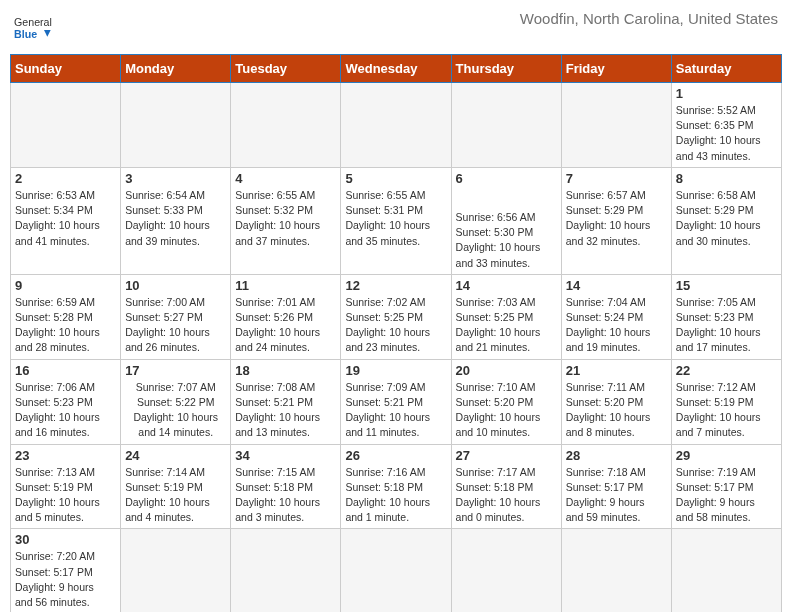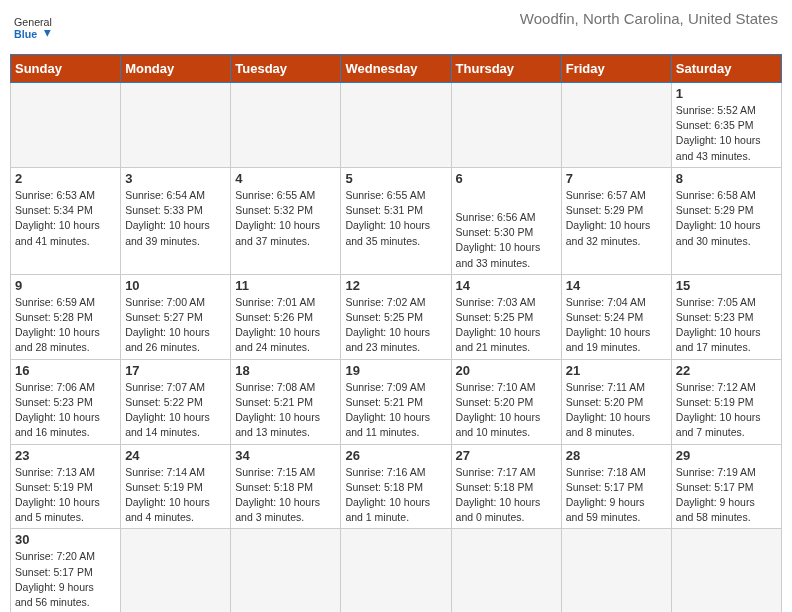--- a/index.html
+++ b/index.html
@@ -234,21 +234,21 @@
       <tr>
         <td>
           <div class="day-number">16</div>
           <div class="day-info" style="white-space: pre-line;">Sunrise: 7:06 AM
 Sunset: 5:23 PM
 Daylight: 10 hours
 and 16 minutes.</div>
         </td>
         <td>
           <div class="day-number">17</div>
-          <div class="day-info" style="white-space: pre-line;">Sunrise: 7:07 AM
+          <div class="day-info" style="white-space: pre-line; text-align: center;">Sunrise: 7:07 AM
 Sunset: 5:22 PM
 Daylight: 10 hours
 and 14 minutes.</div>
         </td>
         <td>
           <div class="day-number">18</div>
           <div class="day-info" style="white-space: pre-line;">Sunrise: 7:08 AM
 Sunset: 5:21 PM
 Daylight: 10 hours
 and 13 minutes.</div>

